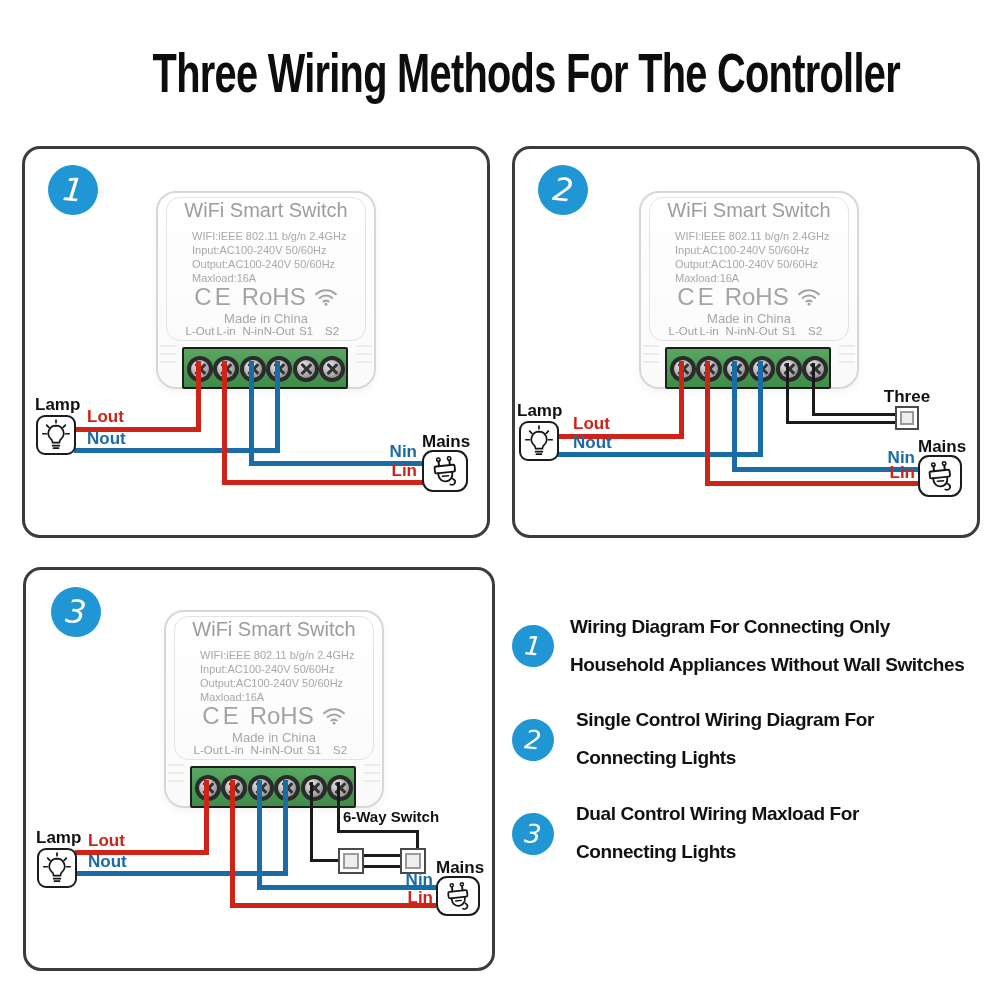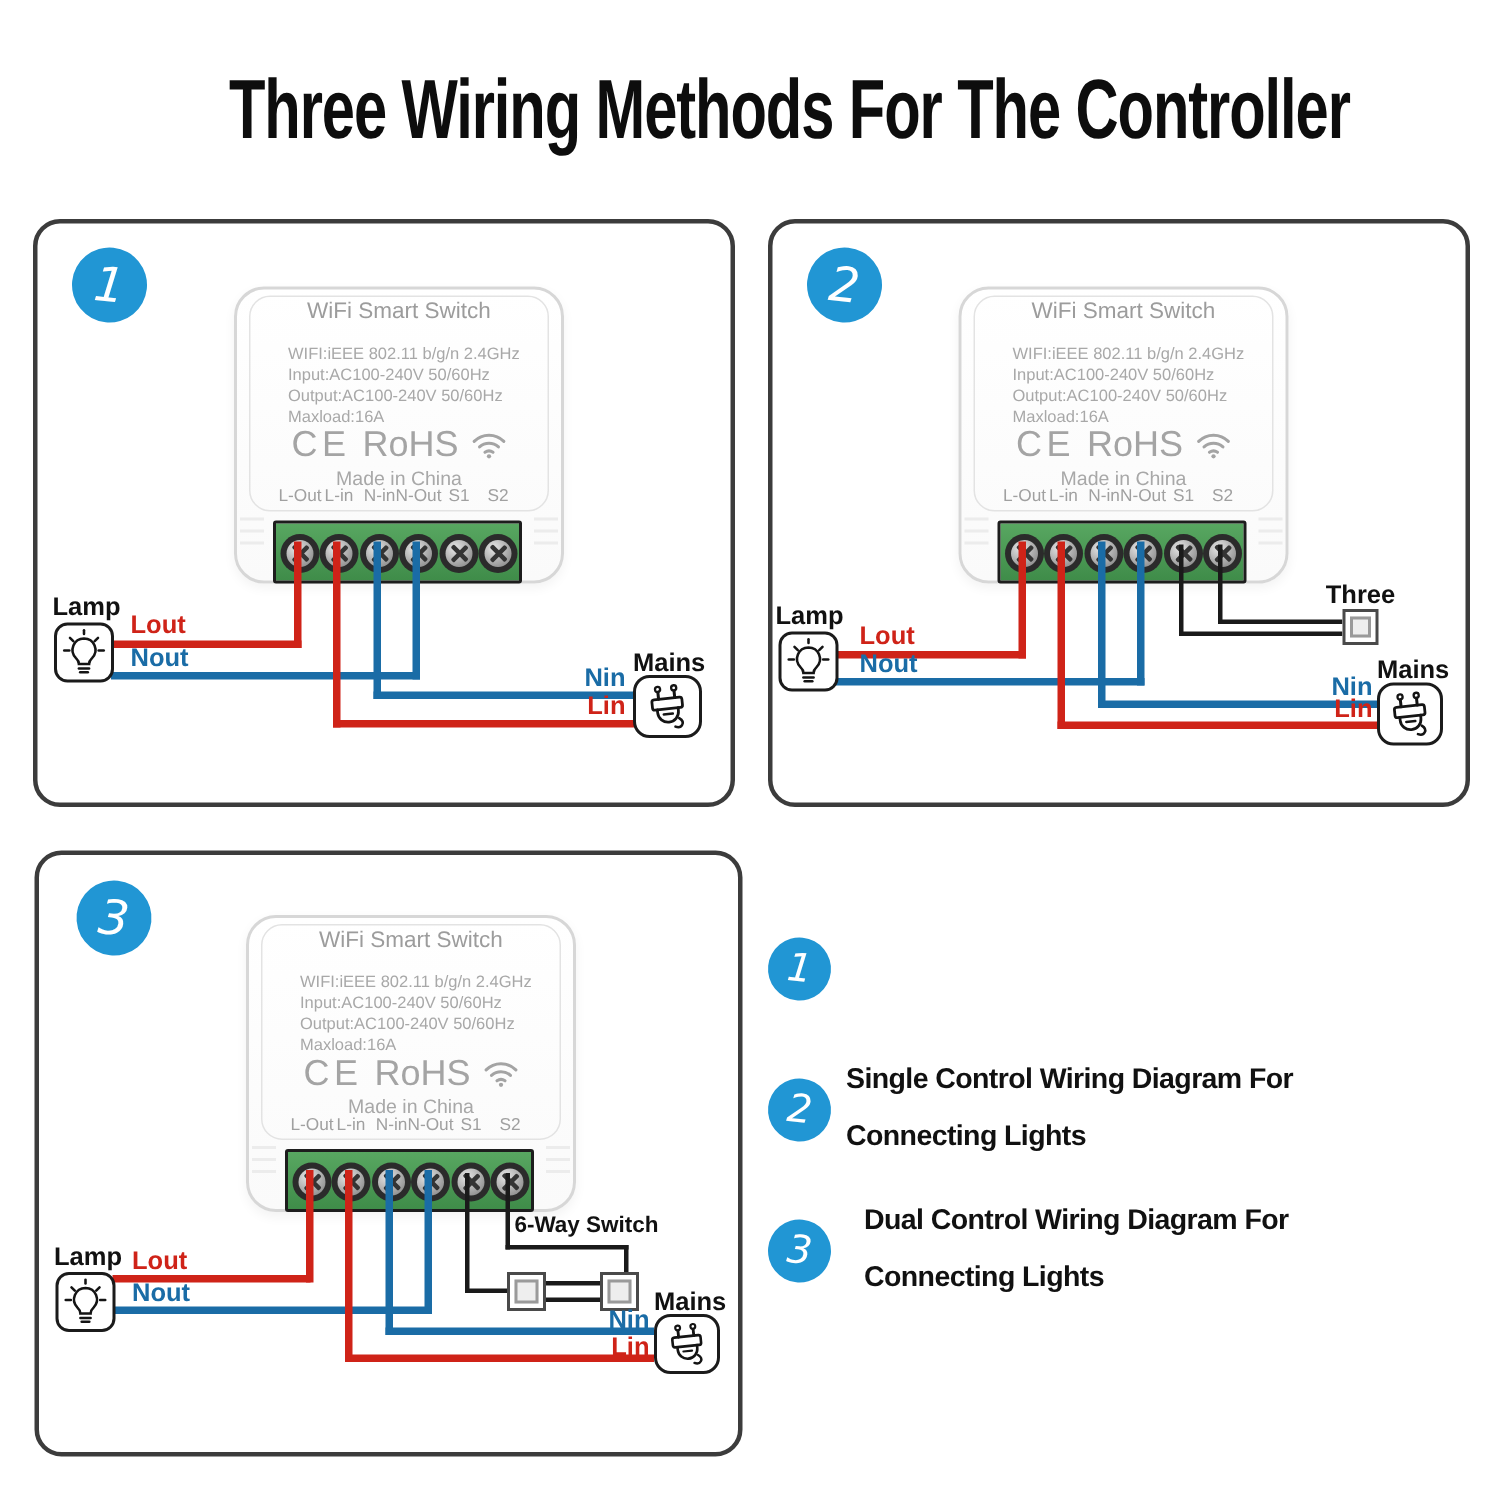--- a/index.html
+++ b/index.html
@@ -19,21 +19,21 @@
   .badge{position:absolute;width:50px;height:50px;border-radius:50%;background:var(--accent);
     color:#fff;display:flex;align-items:center;justify-content:center;
     font-size:32px;font-style:italic;font-family:"DejaVu Sans",sans-serif;transform:rotate(6deg);}
 
   
   .device{position:absolute;width:220px;height:198px;background:linear-gradient(180deg,#ffffff,#fafafa);
     border:2px solid #d7d7d7;border-radius:20px;box-shadow:0 3px 8px rgba(0,0,0,.05);}
   .dev-outline{position:absolute;left:8px;right:8px;top:4px;height:144px;
     border:1px solid #e3e3e3;border-radius:14px;}
   .dev-title{position:absolute;left:0;right:0;top:6px;text-align:center;
-    font-size:15px;color:#9c9c9c;}
+    font-size:20px;color:#9c9c9c;}
   .dev-specs{position:absolute;left:34px;top:36px;font-size:11px;line-height:14px;color:#a8a8a8;}
   .dev-cert{position:absolute;left:0;right:0;top:90px;text-align:center;color:#a4a4a4;
     display:flex;align-items:center;justify-content:center;gap:8px;}
   .ce{font-size:24px;letter-spacing:3px;}
   .rohs{font-size:24px;}
   .dev-made{position:absolute;left:0;right:0;top:118px;text-align:center;font-size:13px;color:#a8a8a8;}
   .term-label{position:absolute;top:132px;transform:translateX(-50%);font-size:11.5px;color:#a0a0a0;white-space:nowrap;}
   .tblock{position:absolute;left:24px;top:154px;width:166px;height:42px;
     background:linear-gradient(180deg,var(--green-hi),var(--green-lo));
     border:2px solid #1d1d1d;border-radius:2px;}
@@ -424,31 +424,35 @@
           </g>
         </svg>
       </span>
   </div>
 </div>
 
 <div class="legend-item" style="top:608px;height:90px;">
   <div class="legend-badge" style="top:17px;">
     <span>1</span>
   </div>
+  <div class="legend-text">
+    <div>Wiring Diagram For Connecting Only</div>
+    <div>Household Appliances Without Wall Switches</div>
+  </div>
 </div>
 <div class="legend-item" style="top:701px;height:90px;">
   <div class="legend-badge" style="top:18px;">
     <span>2</span>
   </div>
-  <div class="legend-text" style="left:52px;">
+  <div class="legend-text" style="left:64px;">
     <div>Single Control Wiring Diagram For</div>
     <div>Connecting Lights</div>
   </div>
 </div>
 <div class="legend-item" style="top:795px;height:90px;">
   <div class="legend-badge" style="top:18px;">
     <span>3</span>
   </div>
   <div class="legend-text" style="left:64px;">
-    <div>Dual Control Wiring Diagram For</div>
+    <div>Dual Control Wiring Maxload For</div>
     <div>Connecting Lights</div>
   </div>
 </div>
 
 </body></html>

